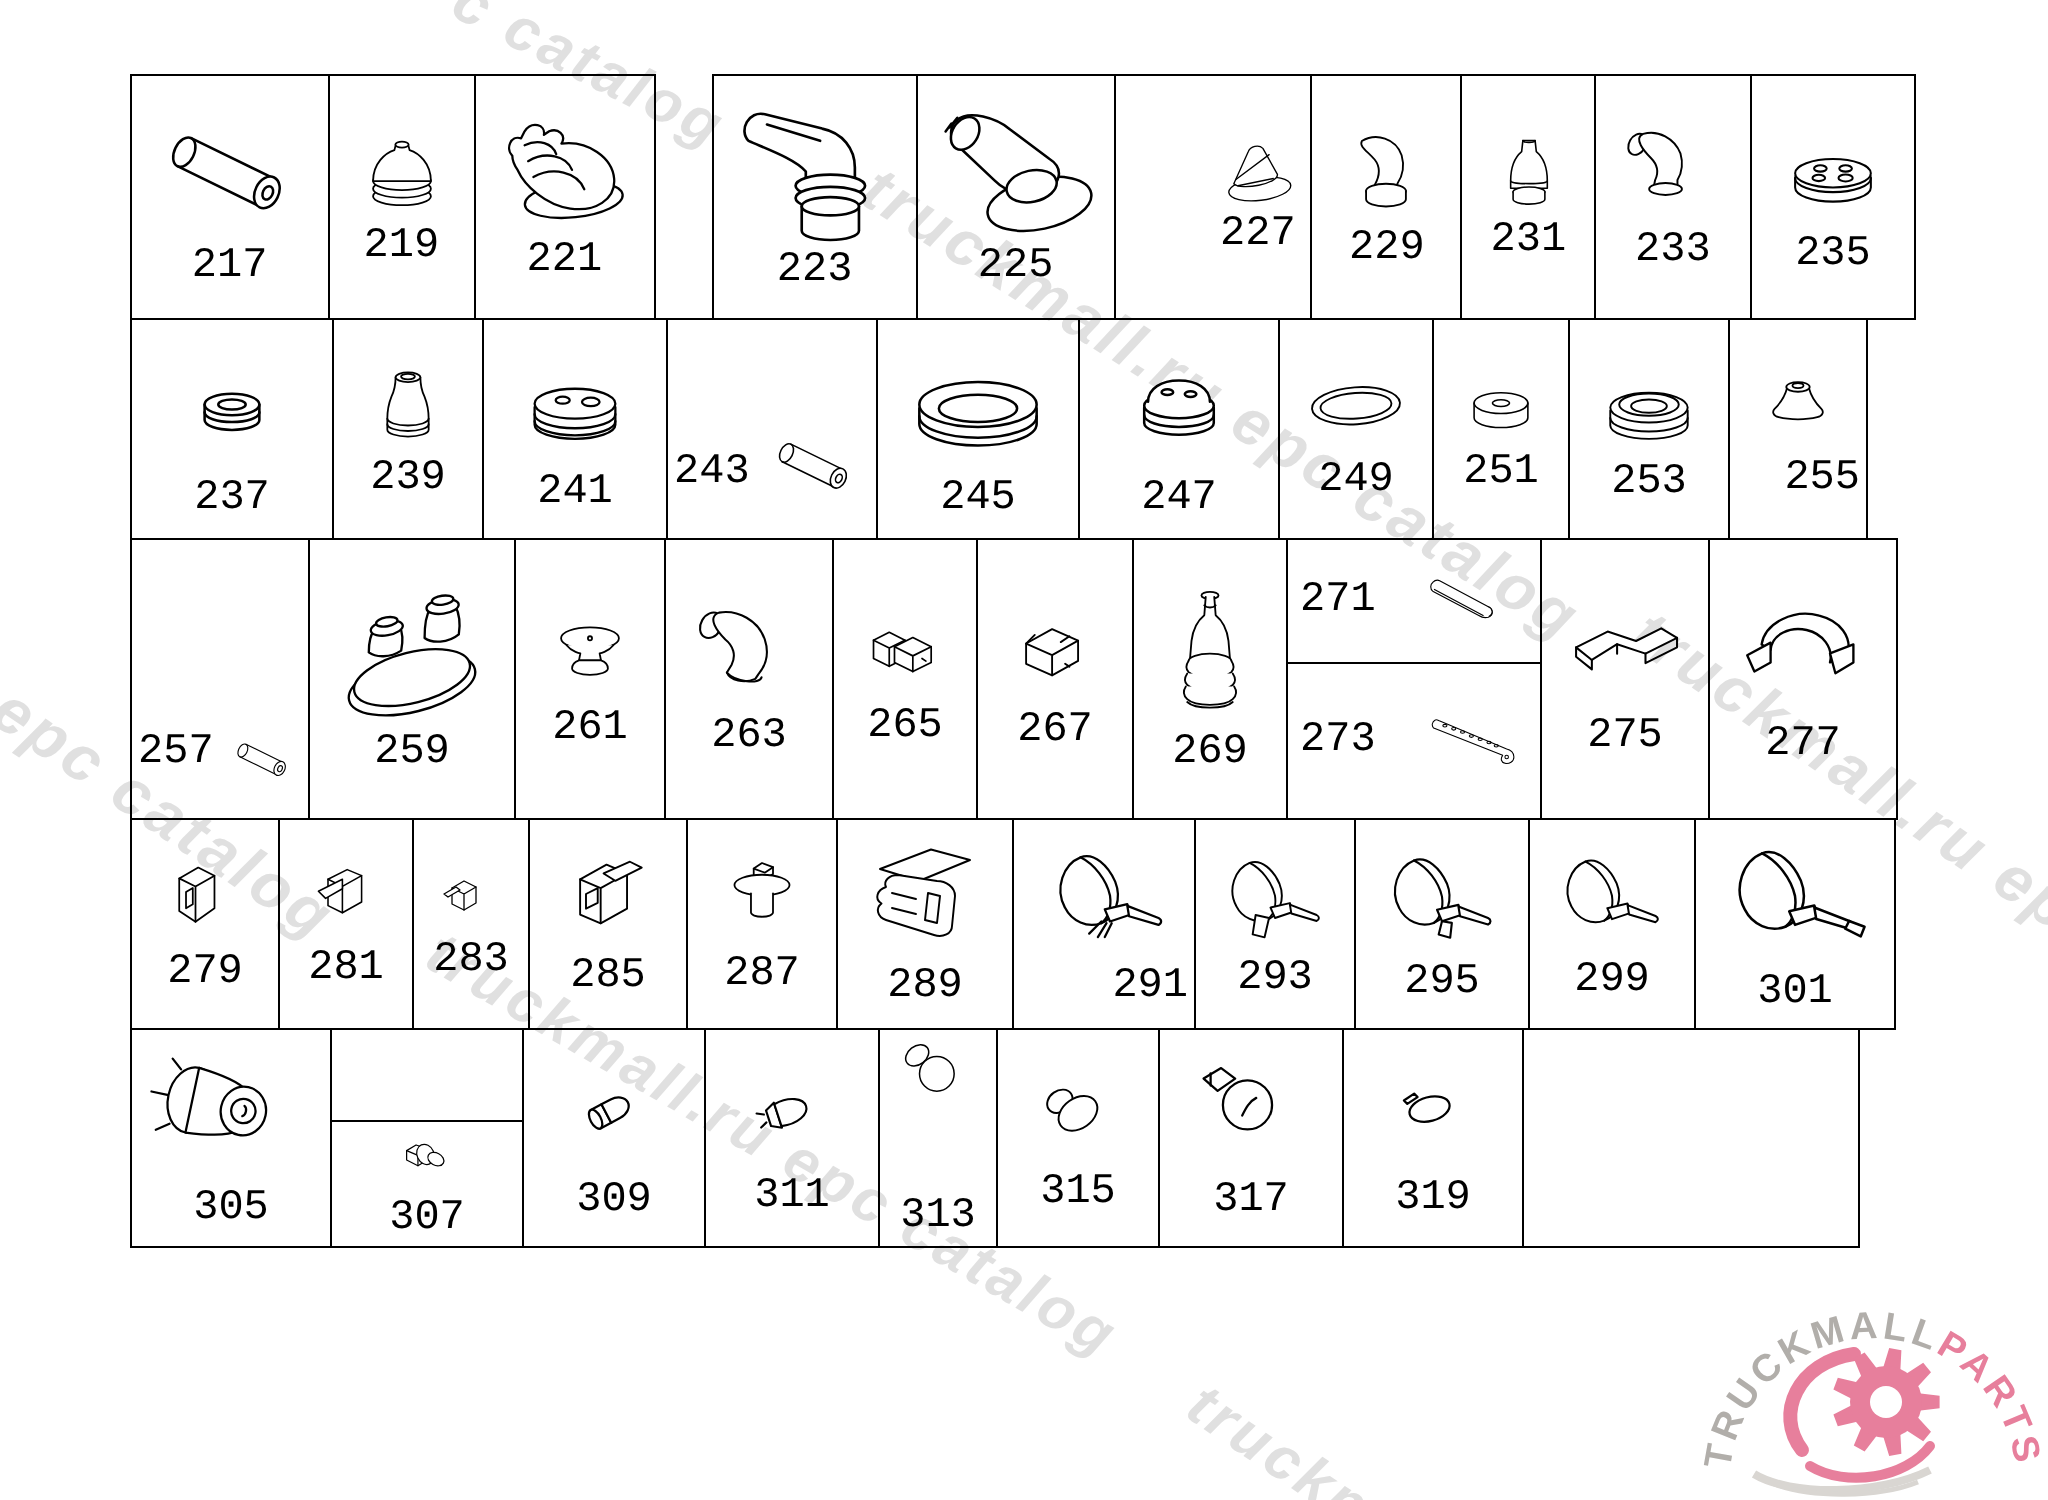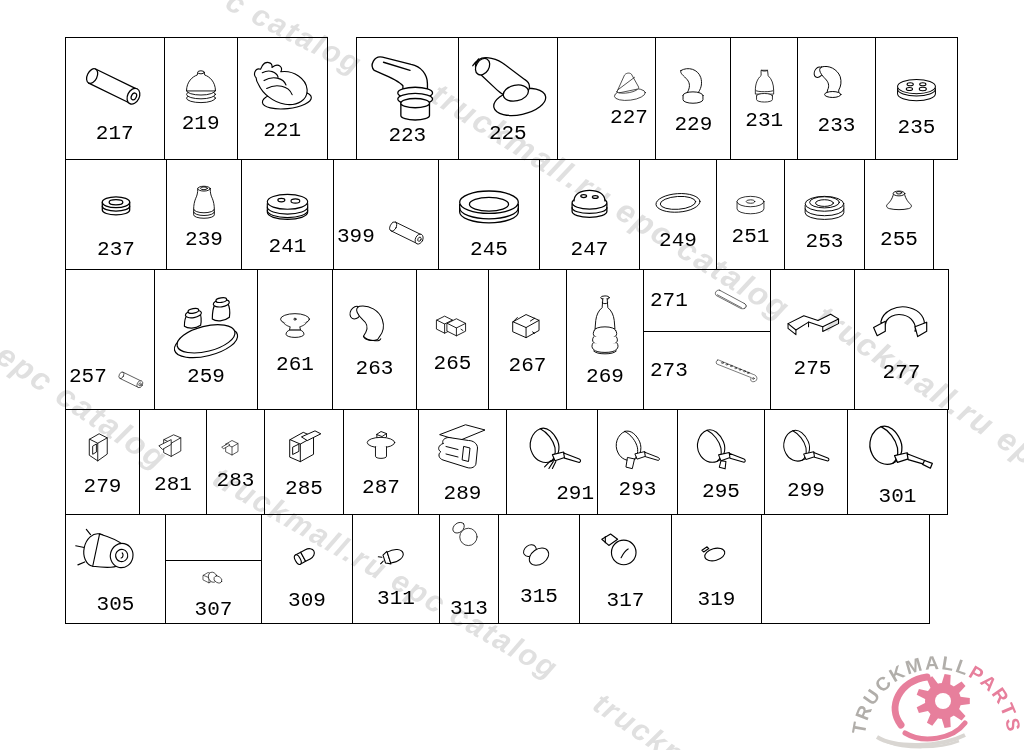--- a/index.html
+++ b/index.html
@@ -159,21 +159,21 @@
           <svg class="part-svg" viewBox="0 0 90 70" style="max-width:79px;max-height:77px">
             <path class="f" d="M22 36V46A23 8 0 0 0 68 46V36"></path>
             <path d="M22 40A23 8 0 0 0 68 40M22 44A23 8 0 0 0 68 44"></path>
             <ellipse class="f" cx="45" cy="34" rx="23" ry="8.5"></ellipse>
             <ellipse cx="38" cy="32" rx="4" ry="2"></ellipse>
             <ellipse cx="54" cy="33" rx="5" ry="2.4"></ellipse>
           </svg>
           <div class="part-label">241</div>
         </div>
         <div class="cell side" style="width: 106px;">
-          <div class="part-label">399</div>
+          <div class="part-label">243</div>
           <svg class="part-svg" viewBox="0 0 90 70" style="max-width:92px;max-height:77px">
             <g transform="rotate(26 45 35)">
               <ellipse class="f" cx="19" cy="35" rx="5" ry="8"></ellipse>
               <path d="M19 27H66M19 43H66"></path>
               <ellipse class="f" cx="66" cy="35" rx="6" ry="8.5"></ellipse>
               <ellipse class="f" cx="66.5" cy="35" rx="2.5" ry="3.6"></ellipse>
             </g>
           </svg>
         </div>
         <div class="cell" style="width: 102px;">
@@ -214,21 +214,21 @@
         <div class="cell" style="width: 81px;">
           <svg class="part-svg" viewBox="0 0 90 70" style="max-width:67px;max-height:77px">
             <path class="f" d="M19 38V48A26 9 0 0 0 71 48V38"></path>
             <path d="M19 43A26 9 0 0 0 71 43"></path>
             <ellipse class="f" cx="45" cy="36" rx="26" ry="10"></ellipse>
             <ellipse class="f" cx="45" cy="34" rx="20" ry="7.5"></ellipse>
             <ellipse class="f" cx="45" cy="35" rx="12" ry="4.5"></ellipse>
           </svg>
           <div class="part-label">253</div>
         </div>
-        <div class="cell" style="width: 70px;">
+        <div class="cell" style="width: 70px; align-items: flex-end;">
           <svg class="part-svg" viewBox="0 0 90 70" style="max-width:71px;max-height:77px">
             <path class="f" d="M37 22C35 30 31 34 28 37 26 39 27 42 31 43 39 45 51 45 59 43 63 42 64 39 62 37 59 34 55 30 53 22Z"></path>
             <ellipse class="f" cx="45" cy="21" rx="8.5" ry="3.5"></ellipse>
             <ellipse class="f" cx="45" cy="20" rx="4" ry="1.8"></ellipse>
           </svg>
           <div class="part-label">255</div>
         </div>
       </div>
       <div class="grid-row" style="height: 141px;">
         <div class="cell side" style="width: 90px;">

